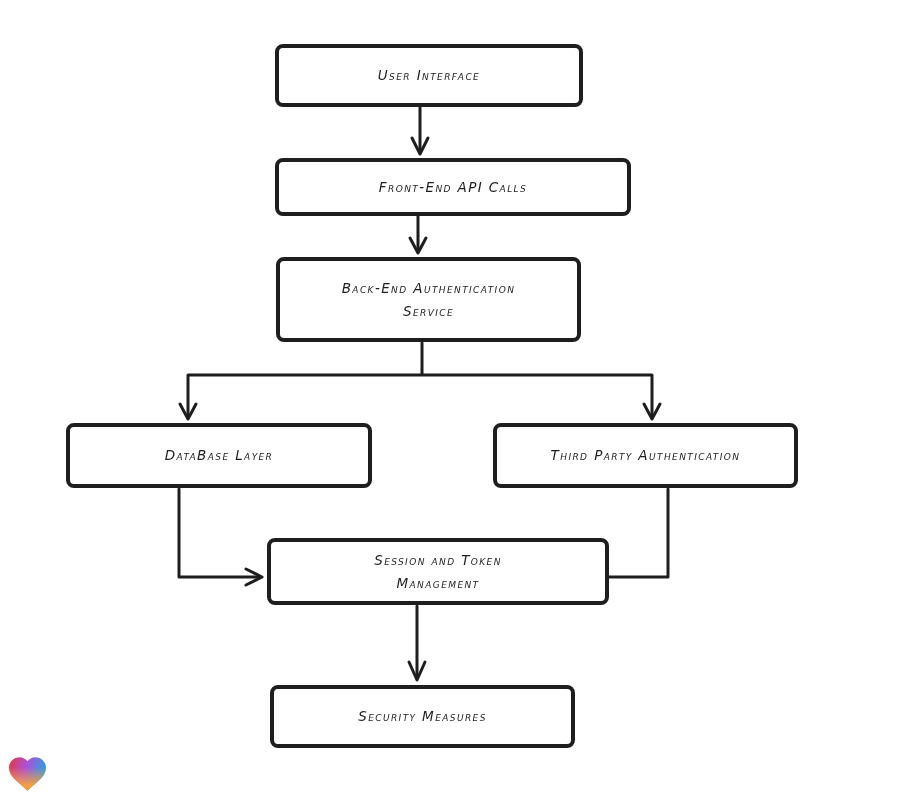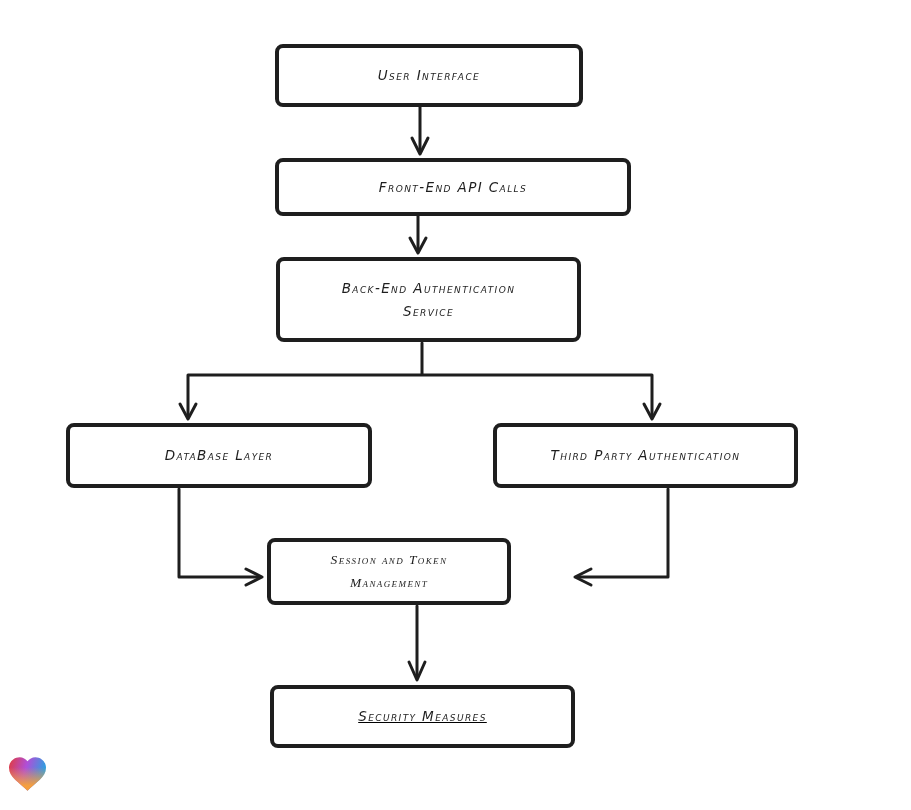--- a/index.html
+++ b/index.html
@@ -43,22 +43,22 @@
     line-height: 1.65;
     color: var(--ink, #1e1e1e);
     white-space: pre-line;
   }
   
   #n-user        { left: 275px; top:  44px; width: 308px; height: 63px; }
   #n-frontend    { left: 275px; top: 158px; width: 356px; height: 58px; }
   #n-backend     { left: 276px; top: 257px; width: 305px; height: 85px; }
   #n-database    { left:  66px; top: 423px; width: 306px; height: 65px; }
   #n-thirdparty  { left: 453px; top: 423px; width: 305px; height: 65px; margin-left: 40px; }
-  #n-session     { left: 267px; top: 538px; width: 244px; height: 67px; font-family: Liberation Serif, serif; }
-  #n-security    { left: 270px; top: 685px; width: 305px; height: 63px; text-decoration: underline; }
+  #n-session     { left: 267px; top: 538px; width: 342px; height: 67px; }
+  #n-security    { left: 270px; top: 685px; width: 305px; height: 63px; }
   .heart-logo {
     position: absolute;
     left: 9px; top: 757px;
     width: 37px; height: 35px;
   }
 </style>
 </head>
 <body>
 
 <div class="canvas">

